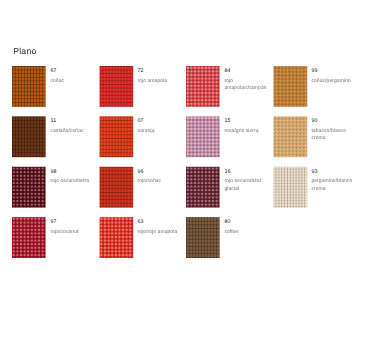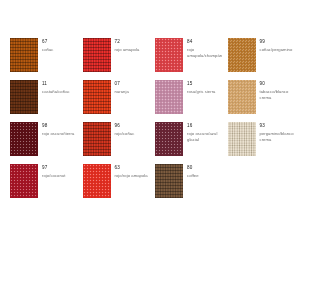--- a/index.html
+++ b/index.html
@@ -104,20 +104,21 @@
       linear-gradient(to right, rgba(255,255,255,.30) 0 1.2px, rgba(0,0,0,.14) 1.2px 2.4px),
       linear-gradient(to bottom, rgba(255,255,255,.22) 0 1.2px, rgba(0,0,0,.12) 1.2px 2.4px);
     background-size:2.4px 2.4px, 2.4px 2.4px;
   }
 </style>
 </head>
 <body style="background-color: rgb(255, 255, 255);">
 
 <div id="page">
 
+  <div class="page-title">Plano</div>
 
   <div class="grid" id="swatch-grid">
       <div class="cell">
         <div class="swatch p-brick" style="background-color: rgb(183, 90, 16);"></div>
         <div class="sw-meta">
           <div class="sw-code">67</div>
           <div class="sw-name">coñac</div>
         </div>
       </div>
       <div class="cell">

